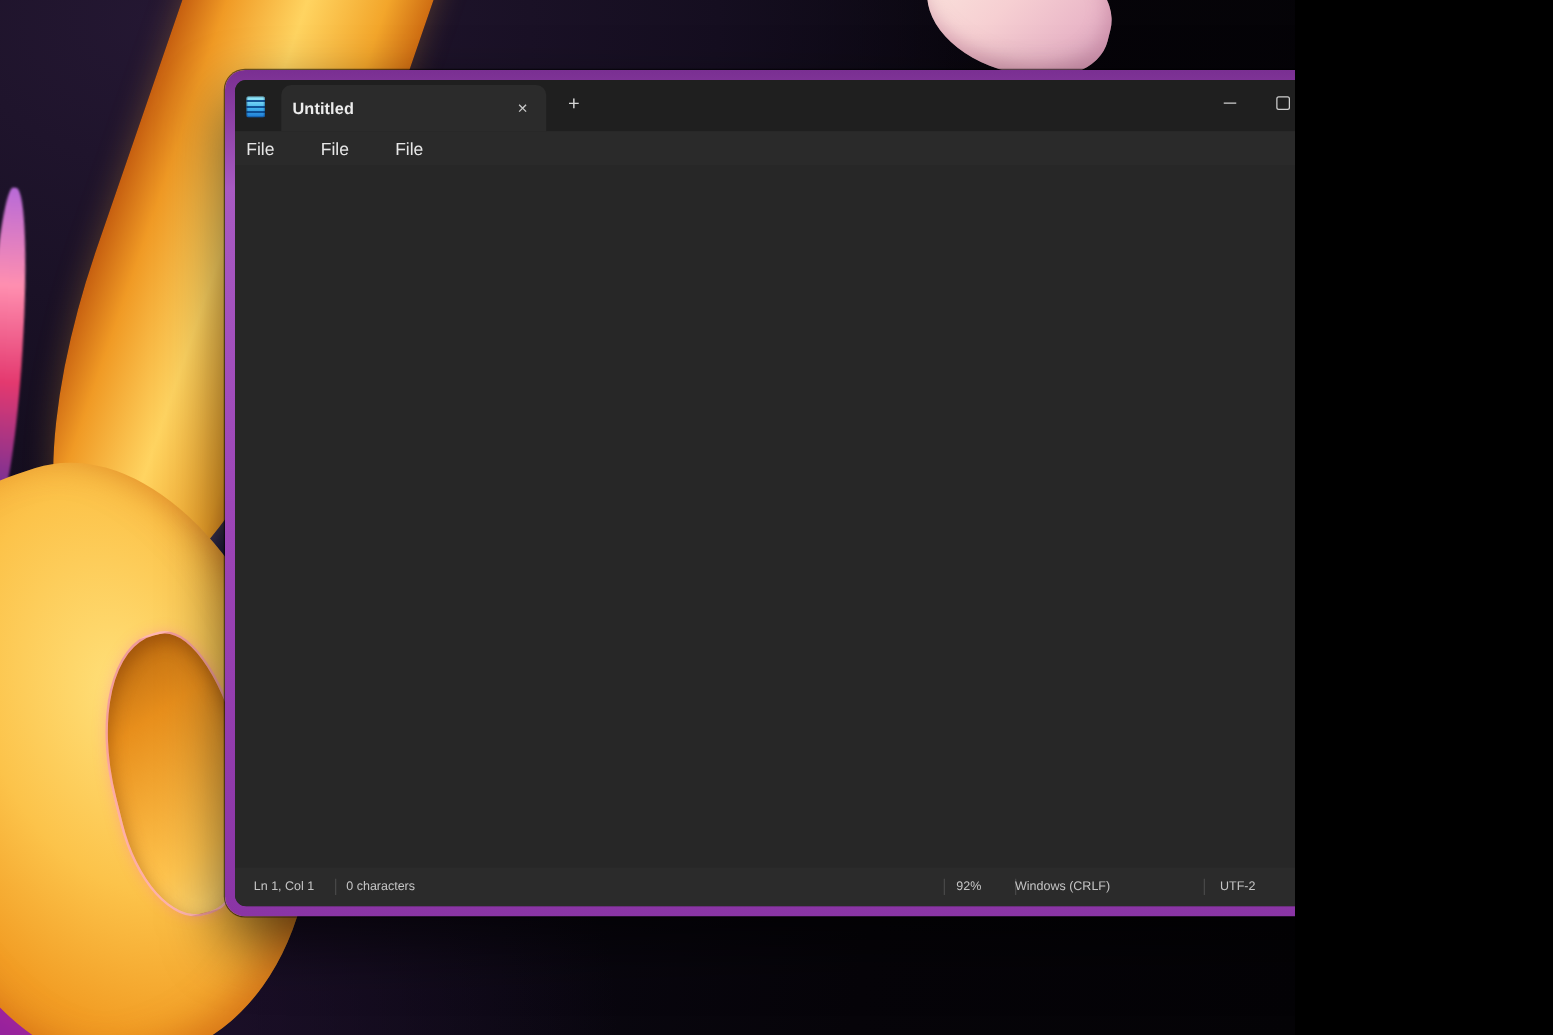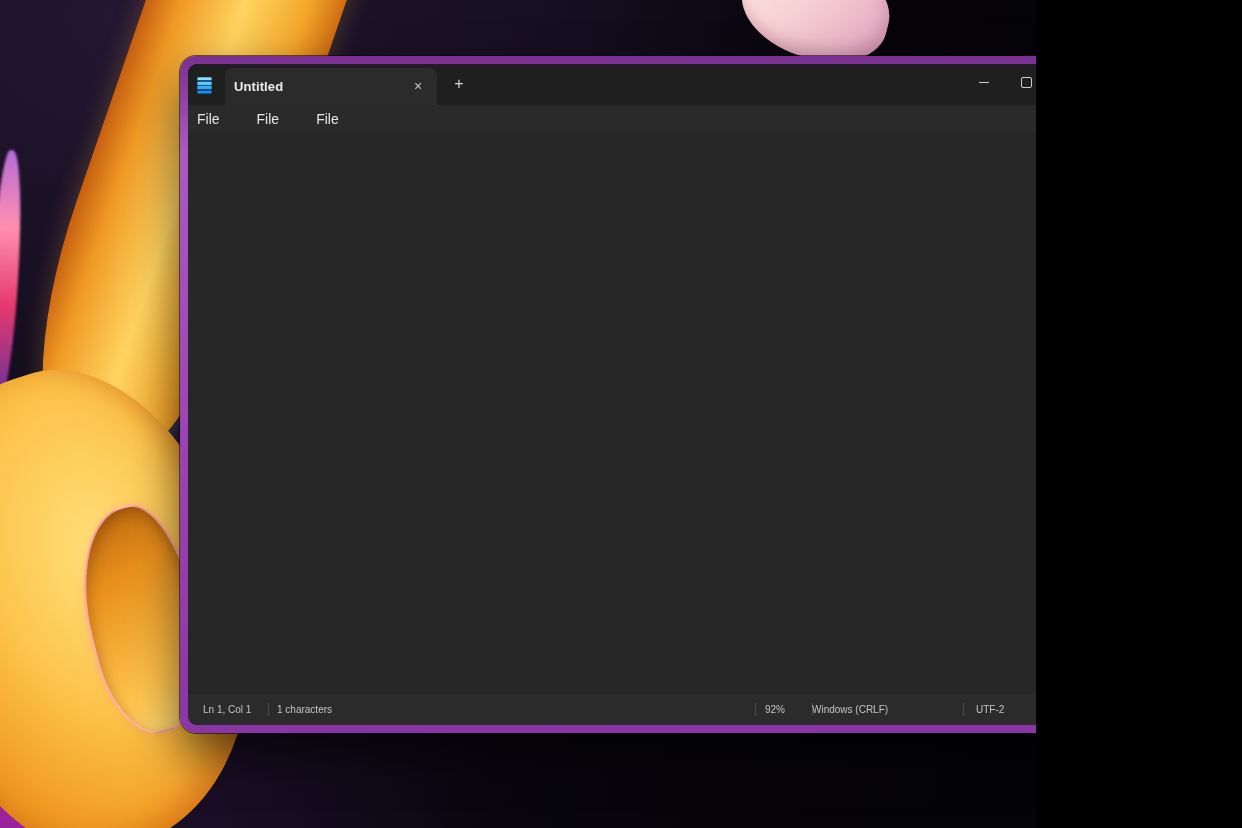--- a/index.html
+++ b/index.html
@@ -144,21 +144,21 @@
             <circle cx="12" cy="12" r="2.2" fill="none" stroke="#cfcfcf" stroke-width="1.4"></circle>
           </svg>
         </div>
       </div>
 
       <div class="editor"></div>
 
       <div class="statusbar">
         <span class="sseg" style="left:15px">Ln 1, Col 1</span>
         <span class="sdiv" style="left:80px"></span>
-        <span class="sseg" style="left:89px">1 characters</span>
+        <span class="sseg" style="left:89px">0 characters</span>
         <span class="sdiv" style="left:567px"></span>
         <span class="sseg" style="left:577px">92%</span>
         <span class="sdiv" style="left:624px"></span>
         <span class="sseg" style="left:624px">Windows (CRLF)</span>
         <span class="sdiv" style="left:775px"></span>
         <span class="sseg" style="left:788px">UTF-2</span>
       </div>
 
     </div>
   </div>

